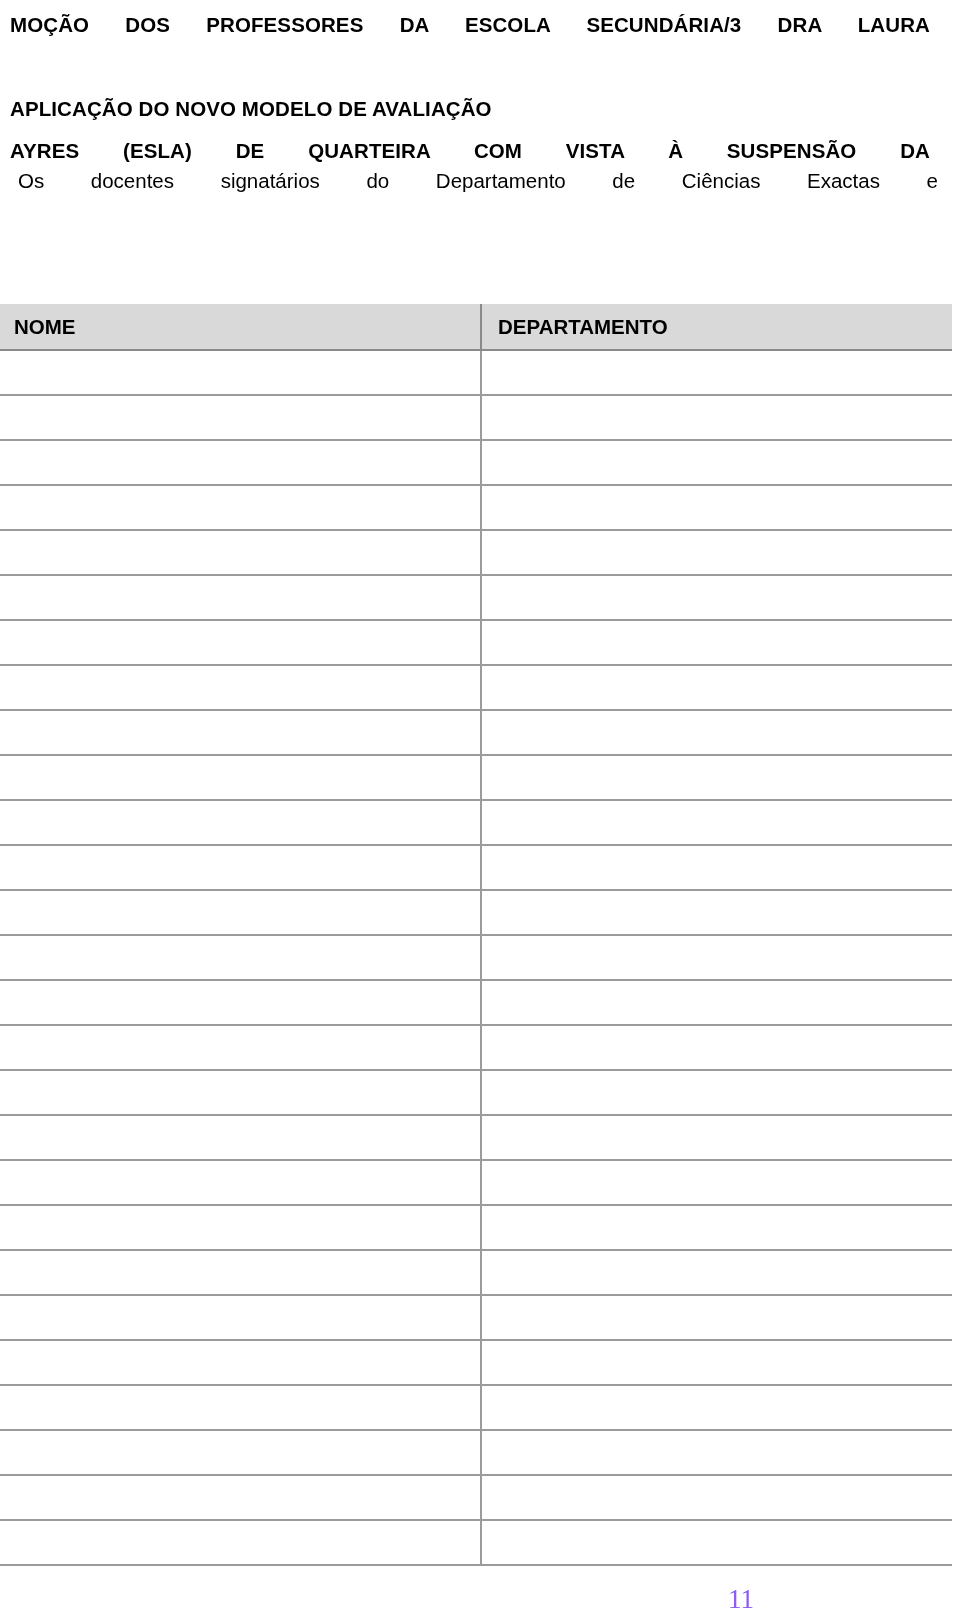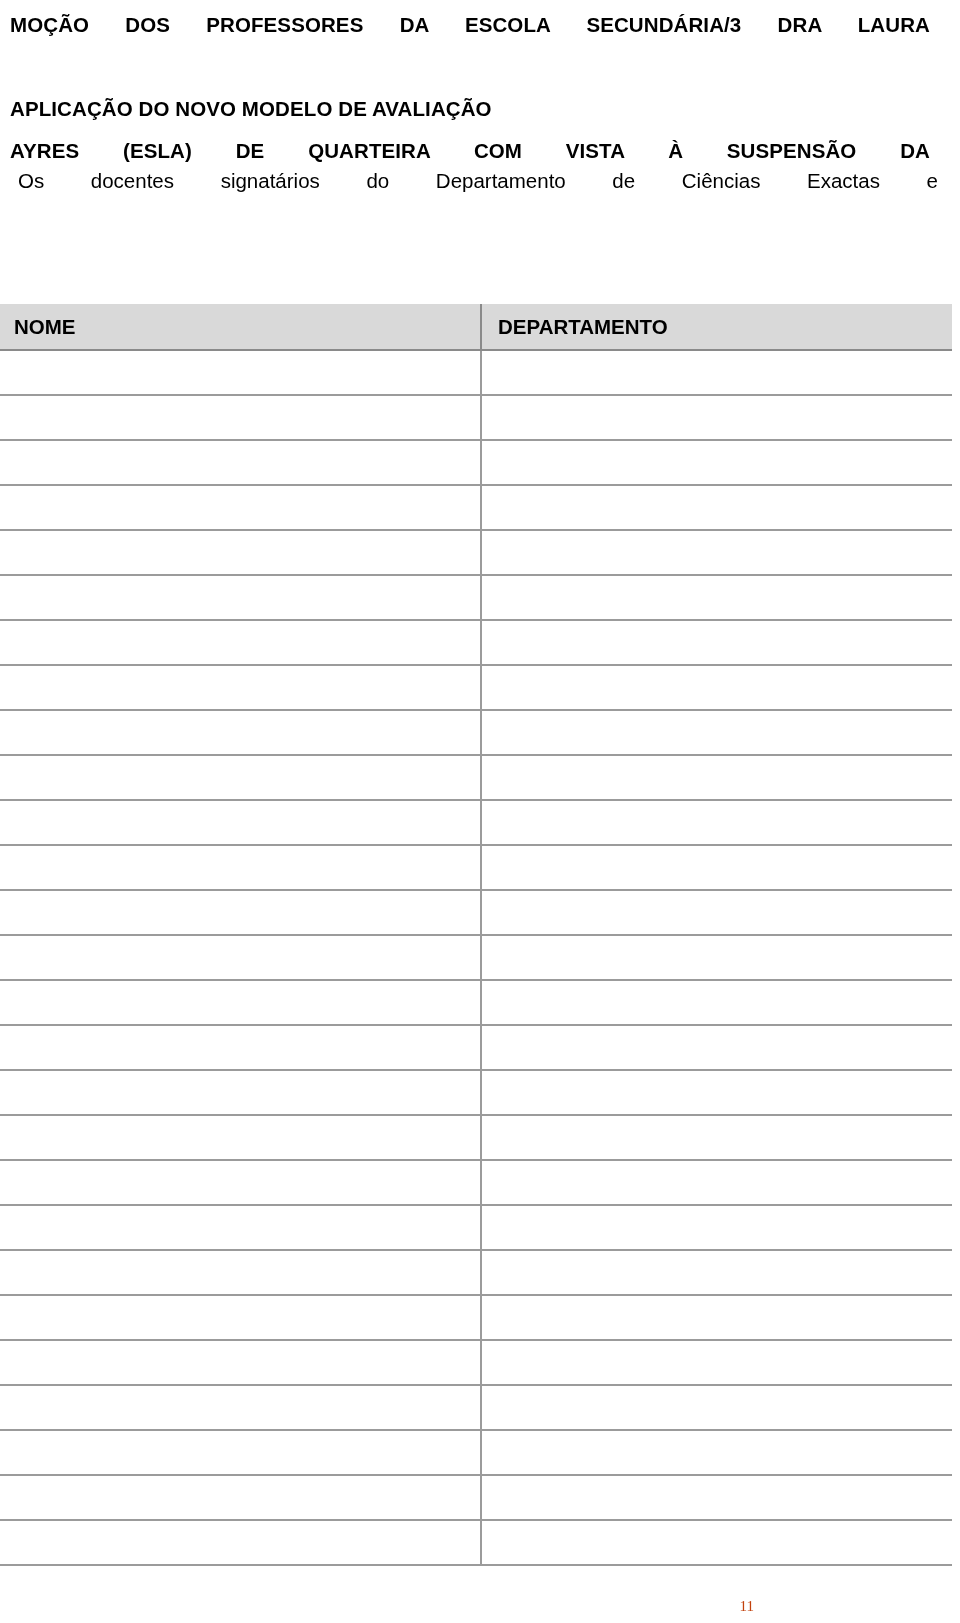--- a/index.html
+++ b/index.html
@@ -119,22 +119,22 @@
   .sig-table tbody tr:last-child td.td-dep {
     border-left: 2px solid #9b9b9b;
   }
 
   
   .page-number {
     position: absolute;
     right: 18px;
     bottom: 8px;
     font-family: "Liberation Serif", serif;
-    font-size: 15px;
-    color: #c2410c;
+    font-size: 27px;
+    color: #8b5cf6;
   }
 </style>
 </head>
 <body>
 
 <div class="page">
 
   <div class="doc-title">
     <span class="line">MOÇÃO DOS PROFESSORES DA ESCOLA SECUNDÁRIA/3 DRA LAURA</span>
     <span class="line last">APLICAÇÃO DO NOVO MODELO DE AVALIAÇÃO</span>

